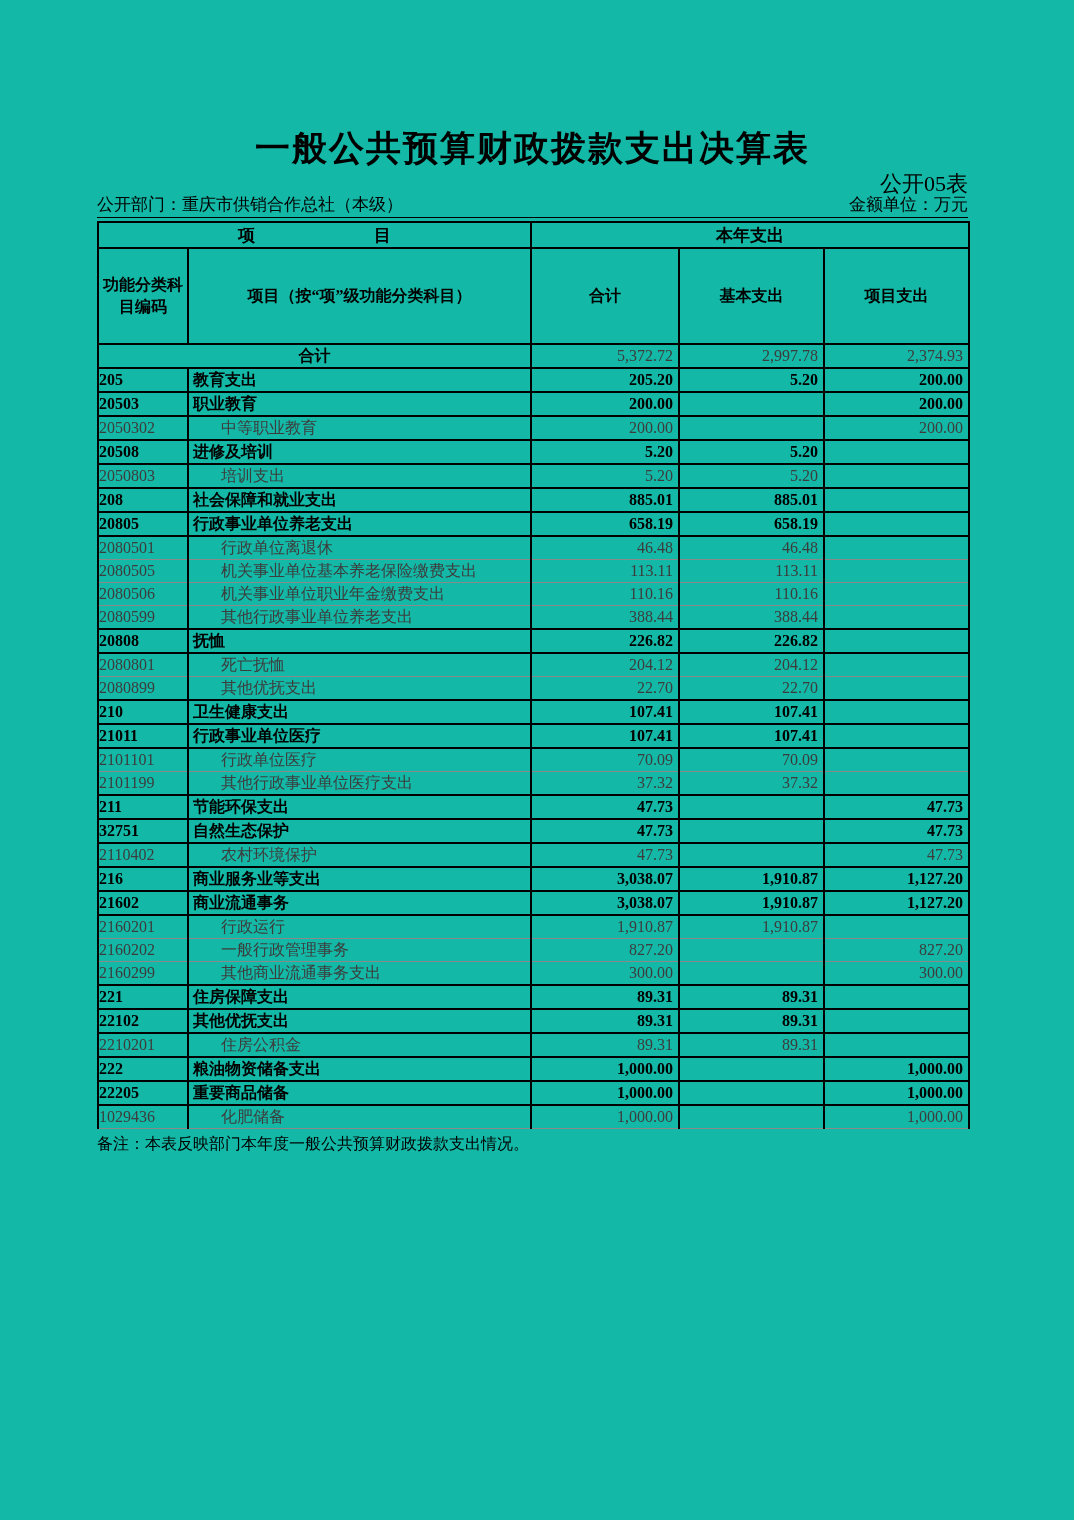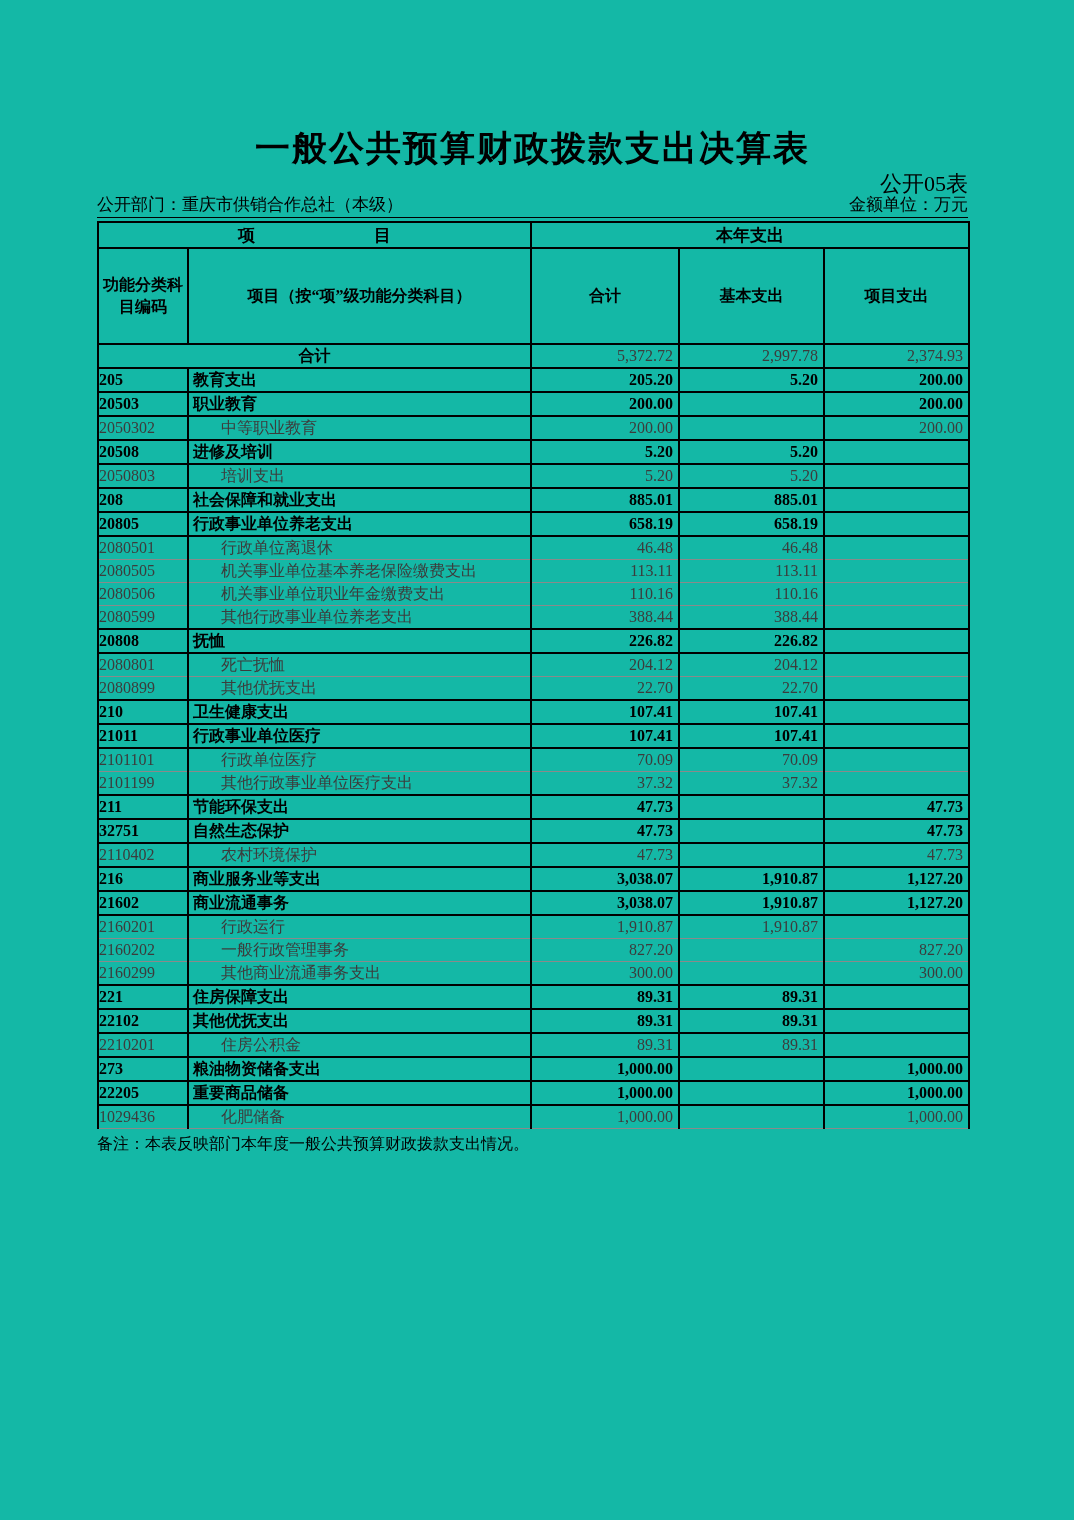--- a/index.html
+++ b/index.html
@@ -353,21 +353,21 @@
             <td class="num"></td>
           </tr>
           <tr class="light">
             <td class="code">2210201</td>
             <td class="name">住房公积金</td>
             <td class="num">89.31</td>
             <td class="num">89.31</td>
             <td class="num"></td>
           </tr>
           <tr class="bold">
-            <td class="code">273</td>
+            <td class="code">222</td>
             <td class="name">粮油物资储备支出</td>
             <td class="num">1,000.00</td>
             <td class="num"></td>
             <td class="num">1,000.00</td>
           </tr>
           <tr class="bold">
             <td class="code">22205</td>
             <td class="name">重要商品储备</td>
             <td class="num">1,000.00</td>
             <td class="num"></td>

